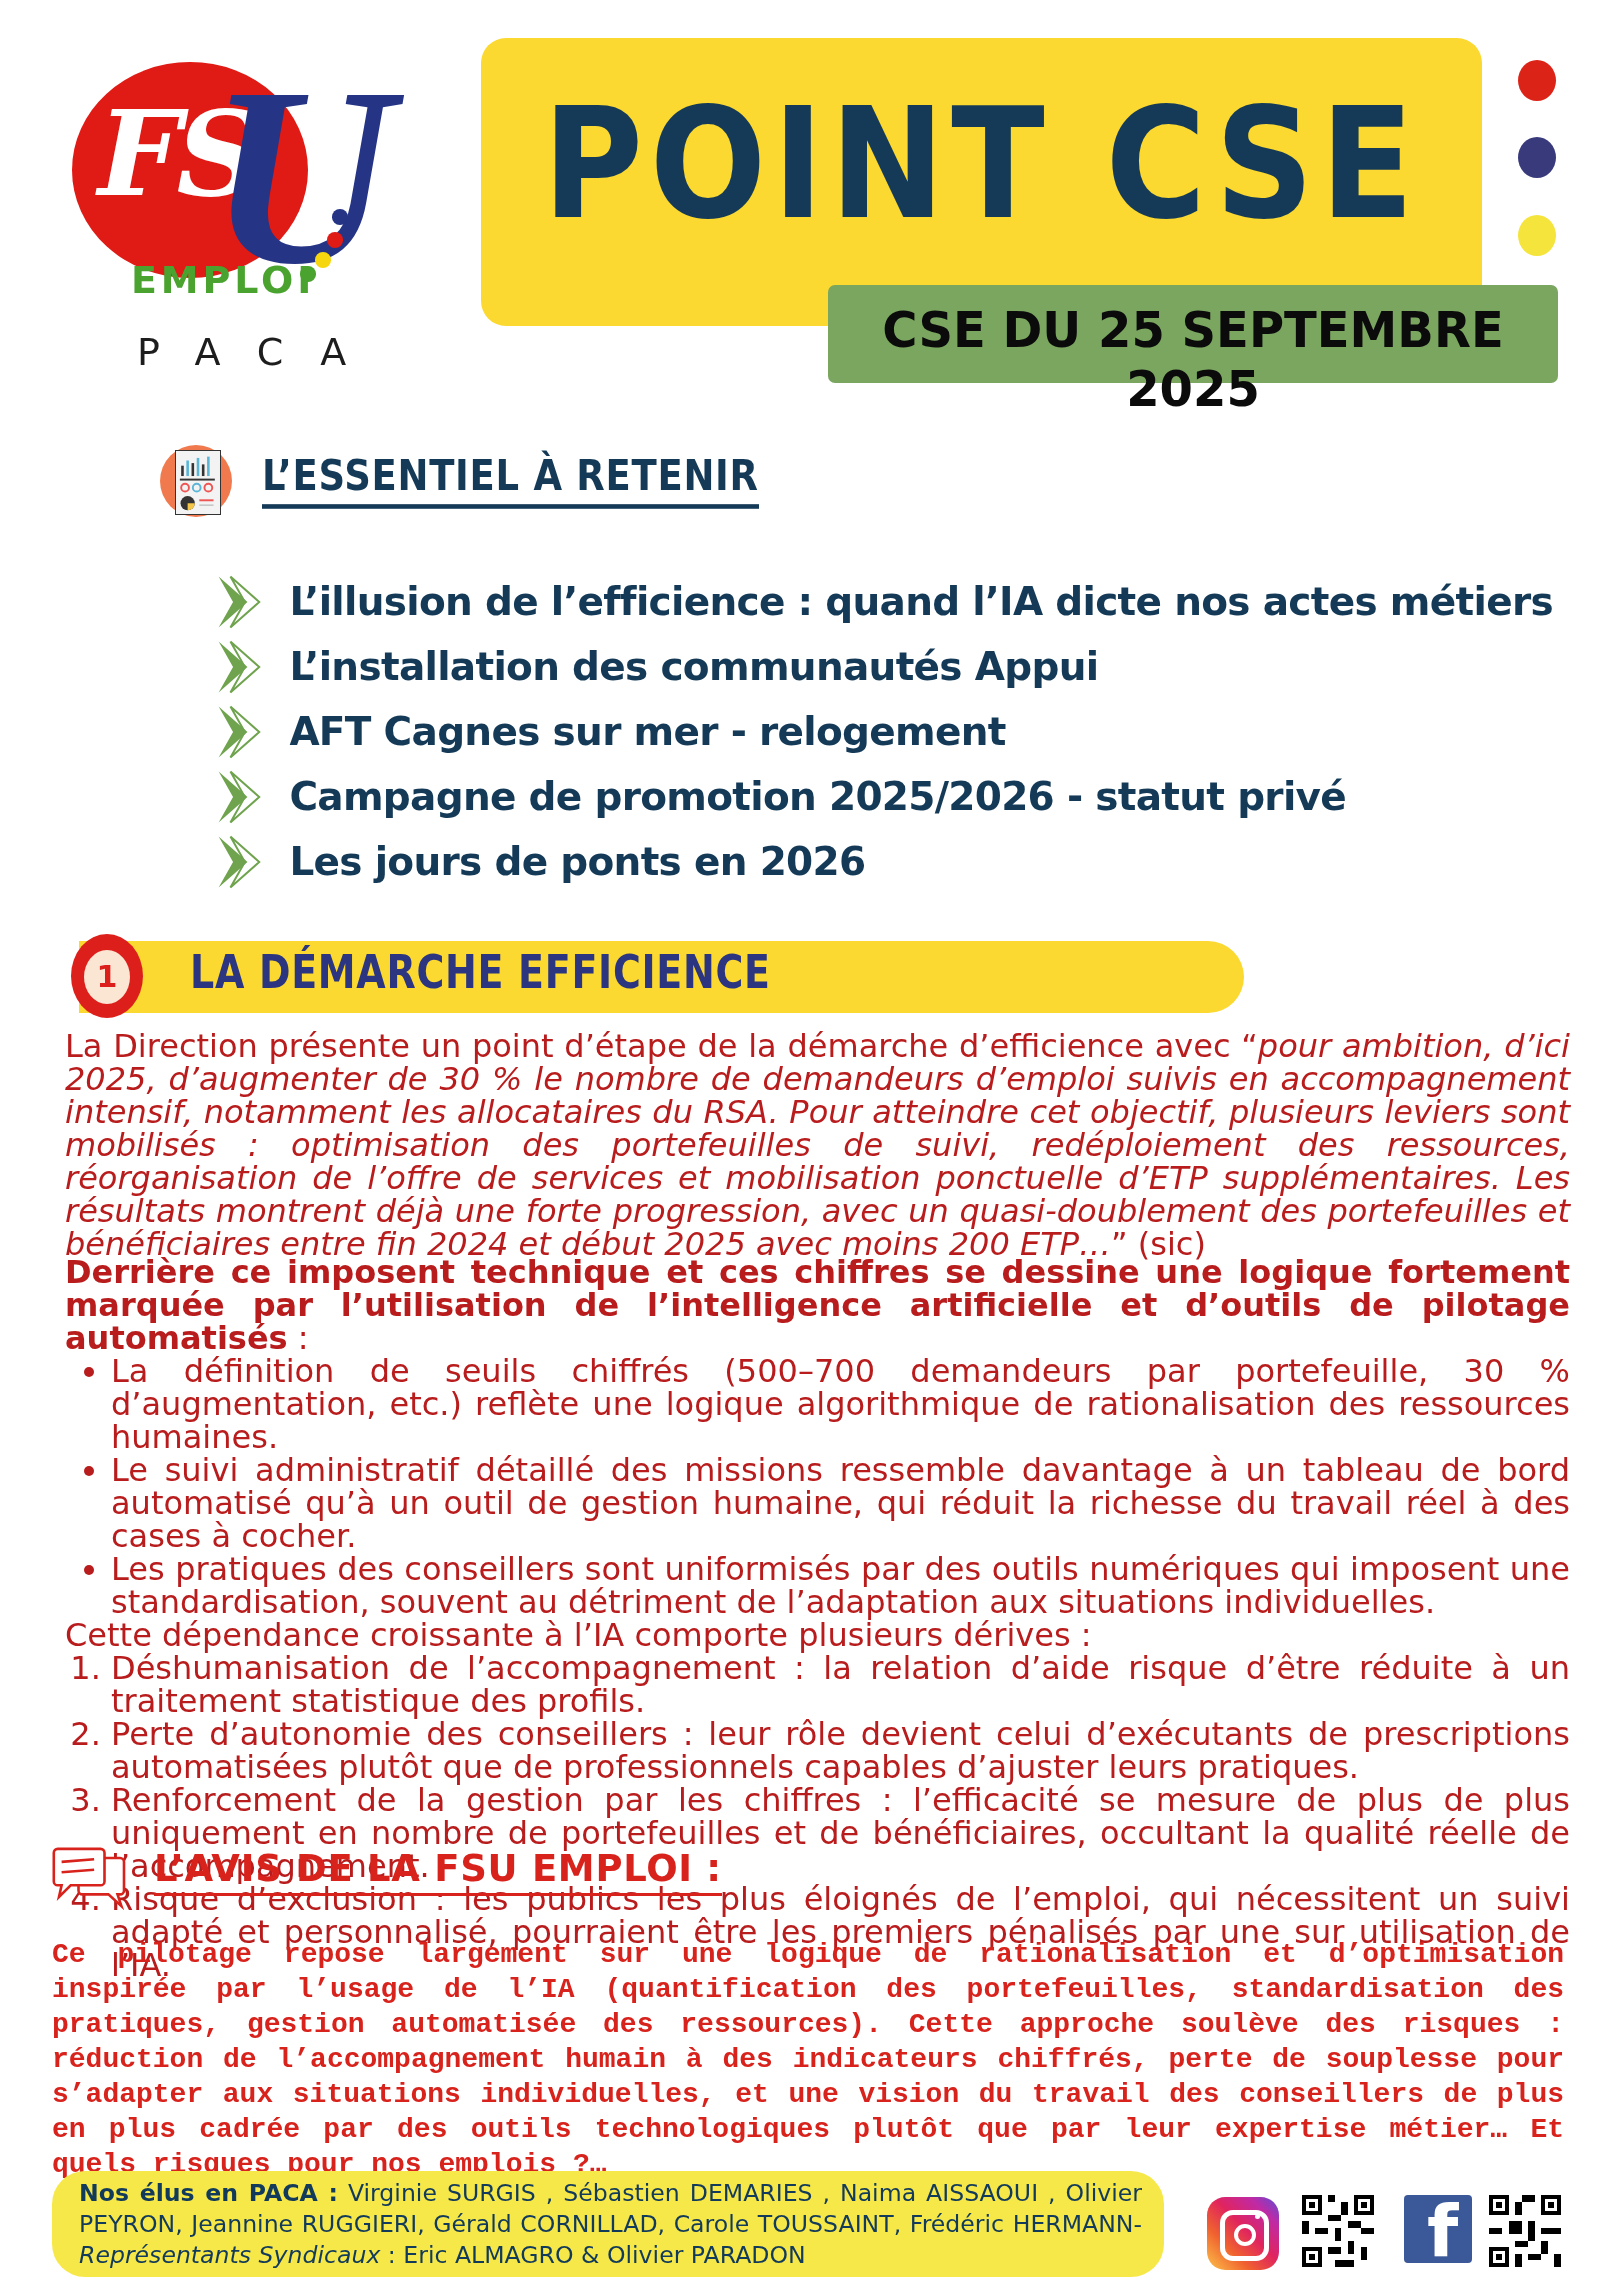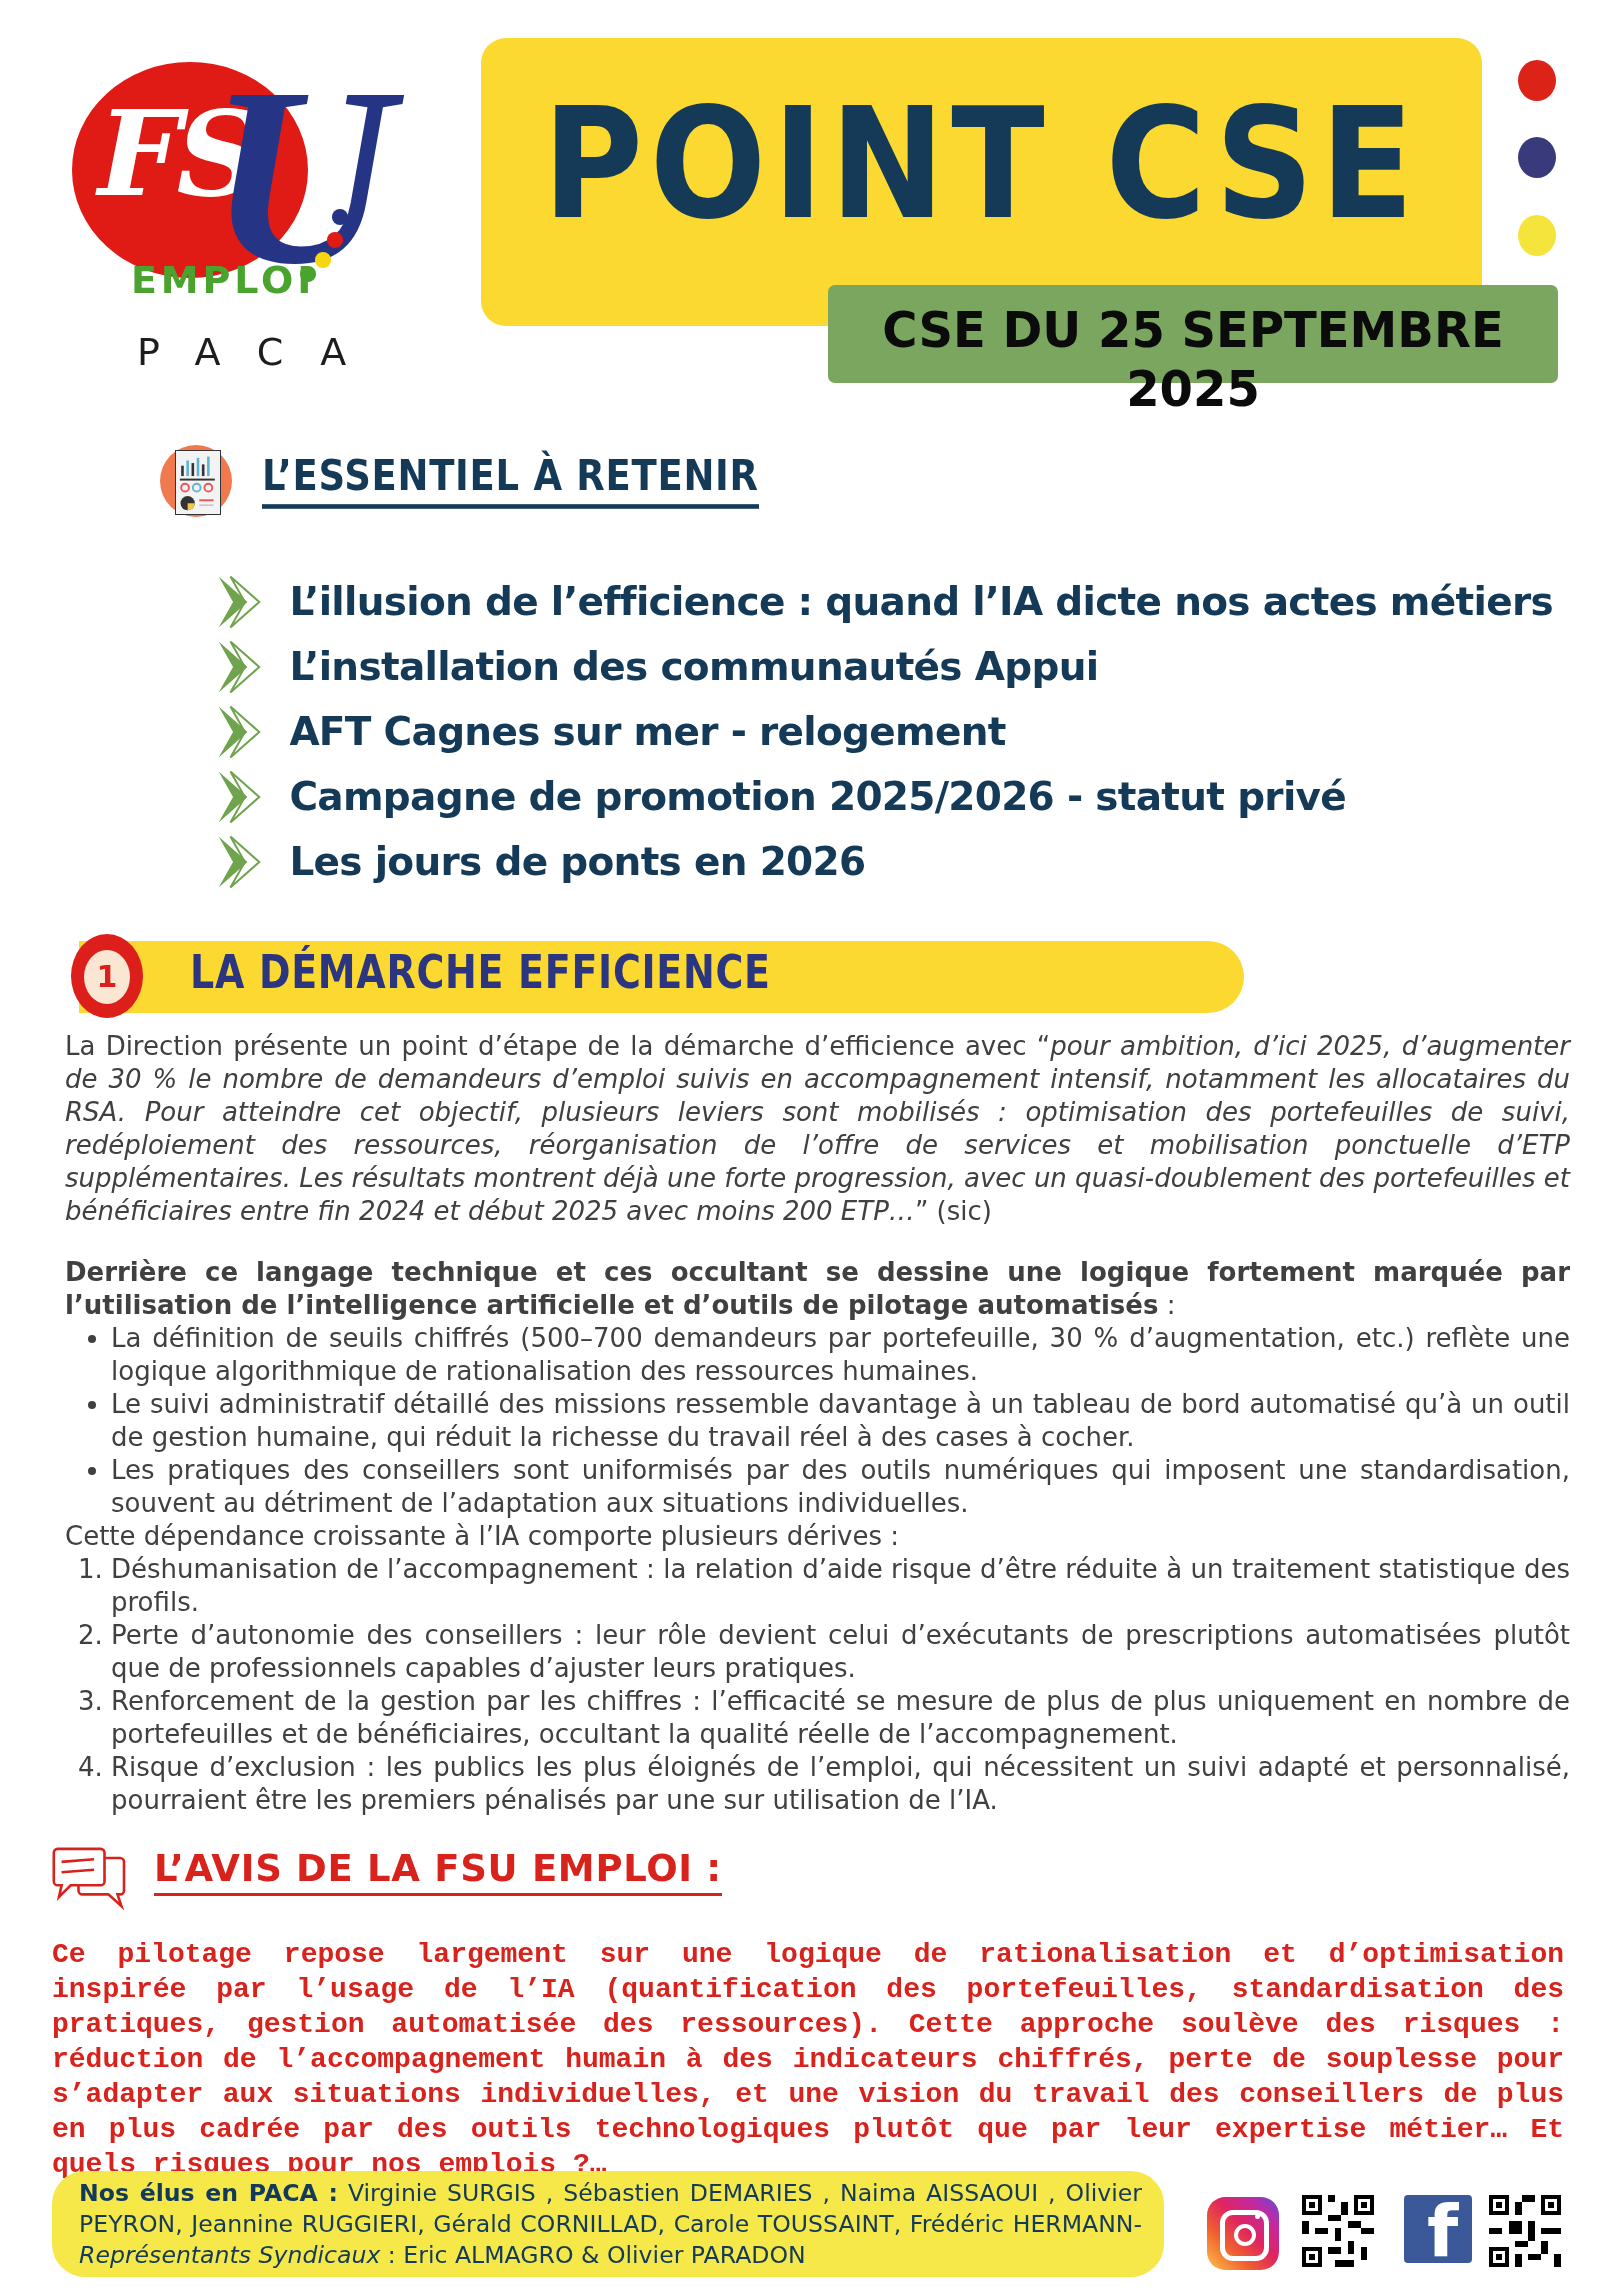--- a/index.html
+++ b/index.html
@@ -45,22 +45,22 @@
   
   .sec-band { left: 79px; top: 941px; width: 1165px; height: 72px; background: #fbd930;
     border-radius: 0 39px 39px 0; }
   .sec-badge { left: 71px; top: 934px; width: 72px; height: 84px; border-radius: 50%; background: #dd1f1c; }
   .sec-badge-inner { left: 84px; top: 950px; width: 46px; height: 54px; border-radius: 50%; background: #fbe5d3;
     color: #dd1f1c; font-weight: bold; font-size: 30px; text-align: center; line-height: 54px; }
   .sec-title { left: 190px; top: 950px; font-family: "DejaVu Sans", sans-serif; font-weight: 900; font-size: 38px;
     color: #2b3580; transform: scaleY(1.2); letter-spacing: 0.7px; }
 
   
-  .body { left: 65px; width: 1505px; font-family: "DejaVu Sans", sans-serif; font-size: 26px; line-height: 33px;
-    color: #404040; text-align: justify; }
+  .body { left: 65px; width: 1505px; font-family: "DejaVu Sans", sans-serif; font-size: 32px; line-height: 33px;
+    color: #b91c1c; text-align: justify; }
   .intro { top: 1030px; font-style: normal; }
   .intro em { font-style: italic; }
   .analysis { top: 1256px; }
   .analysis b { font-weight: bold; }
   .analysis ul { margin: 0; padding-left: 46px; }
   .analysis ol { margin: 0; padding-left: 46px; }
   .analysis li { margin: 0; }
   .analysis p { margin: 0; }
 
   
@@ -183,21 +183,21 @@
 <div class="abs sec-band"></div>
 <div class="abs sec-badge"></div>
 <div class="abs sec-badge-inner">1</div>
 <div class="abs sec-title">LA DÉMARCHE EFFICIENCE</div>
 
 <div class="abs body intro">
   <span>La Direction présente un point d’étape de la démarche d’efficience avec “</span><em>pour ambition, d’ici 2025, d’augmenter de 30 % le nombre de demandeurs d’emploi suivis en accompagnement intensif, notamment les allocataires du RSA. Pour atteindre cet objectif, plusieurs leviers sont mobilisés : optimisation des portefeuilles de suivi, redéploiement des ressources, réorganisation de l’offre de services et mobilisation ponctuelle d’ETP supplémentaires. Les résultats montrent déjà une forte progression, avec un quasi-doublement des portefeuilles et bénéficiaires entre fin 2024 et début 2025 avec moins 200 ETP…</em><span>” (sic)</span>
 </div>
 
 <div class="abs body analysis">
-  <p><b>Derrière ce langage technique et ces occultant se dessine une logique fortement marquée par l’utilisation de l’intelligence artificielle et d’outils de pilotage automatisés</b><span> :</span></p>
+  <p><b>Derrière ce imposent technique et ces chiffres se dessine une logique fortement marquée par l’utilisation de l’intelligence artificielle et d’outils de pilotage automatisés</b><span> :</span></p>
   <ul>
     <li>La définition de seuils chiffrés (500–700 demandeurs par portefeuille, 30 % d’augmentation, etc.) reflète une logique algorithmique de rationalisation des ressources humaines.</li>
     <li>Le suivi administratif détaillé des missions ressemble davantage à un tableau de bord automatisé qu’à un outil de gestion humaine, qui réduit la richesse du travail réel à des cases à cocher.</li>
     <li>Les pratiques des conseillers sont uniformisés par des outils numériques qui imposent une standardisation, souvent au détriment de l’adaptation aux situations individuelles.</li>
   </ul>
   <p>Cette dépendance croissante à l’IA comporte plusieurs dérives :</p>
   <ol>
     <li>Déshumanisation de l’accompagnement : la relation d’aide risque d’être réduite à un traitement statistique des profils.</li>
     <li>Perte d’autonomie des conseillers : leur rôle devient celui d’exécutants de prescriptions automatisées plutôt que de professionnels capables d’ajuster leurs pratiques.</li>
     <li>Renforcement de la gestion par les chiffres : l’efficacité se mesure de plus de plus uniquement en nombre de portefeuilles et de bénéficiaires, occultant la qualité réelle de l’accompagnement.</li>

